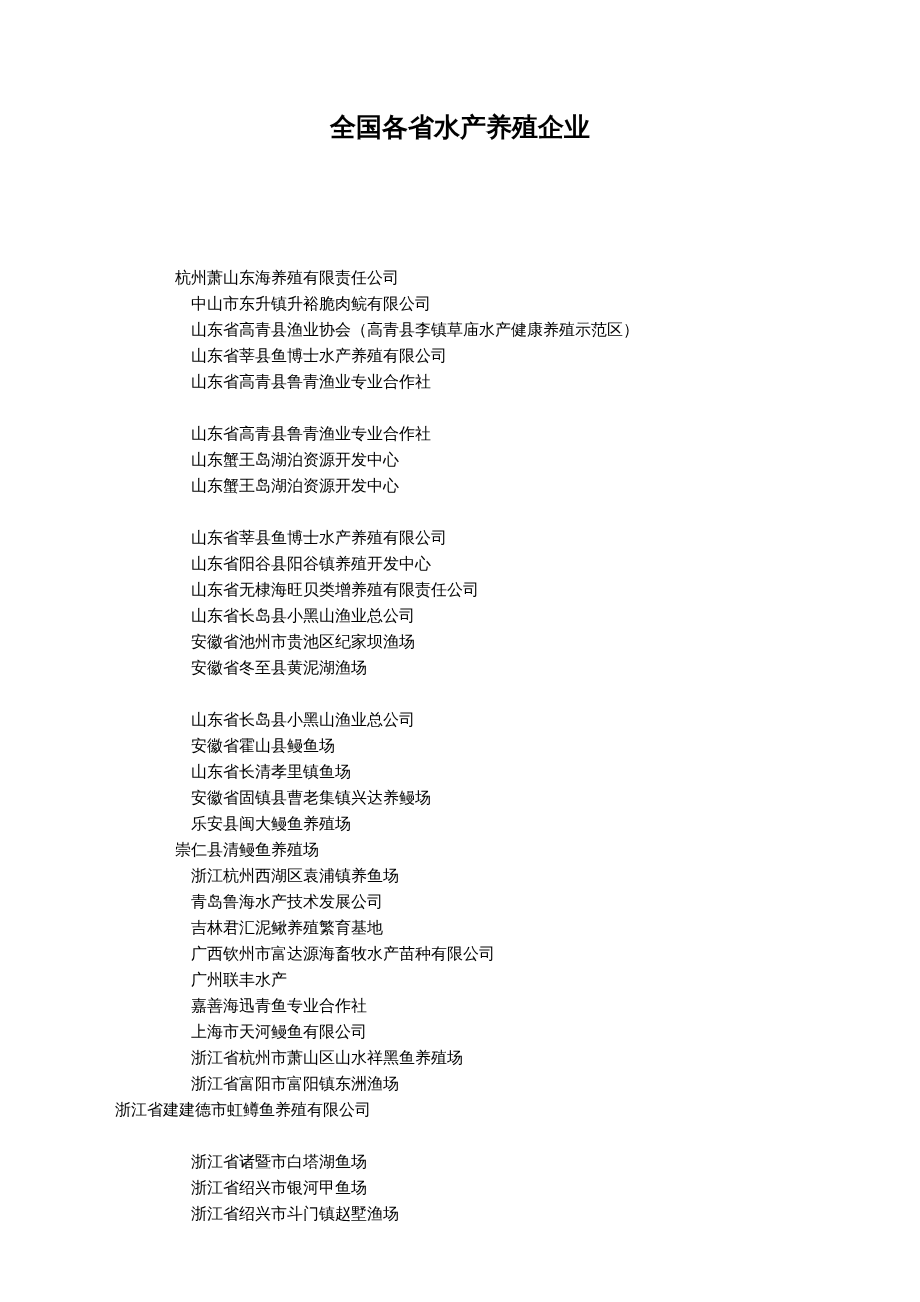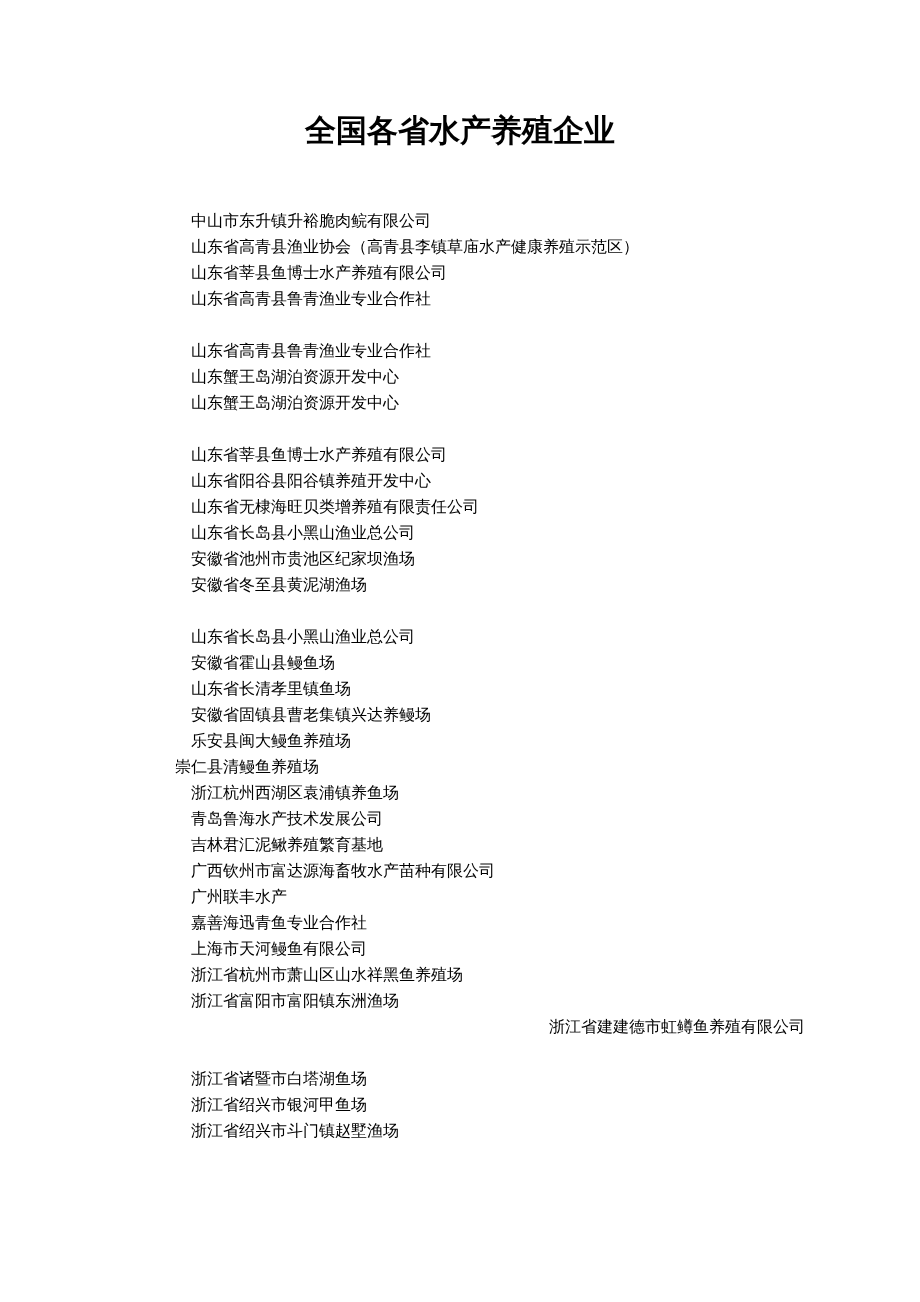--- a/index.html
+++ b/index.html
@@ -13,52 +13,52 @@
       width: 920px;
       height: 1302px;
       position: relative;
       color: #000000;
     }
     .page {
       padding: 110px 115px 80px 115px;
     }
     .title {
       text-align: center;
-      font-size: 31px;
+      font-size: 26px;
       font-weight: bold;
       font-family: Liberation Mono, monospace;
-      margin-bottom: 56px;
+      margin-bottom: 120px;
     }
     .content {
       font-size: 16px;
       line-height: 26px;
     }
     .line {
       white-space: pre;
     }
     .group-spacer {
       height: 26px;
     }
     .indent-0 {
       padding-left: 0px;
-      text-align: right;
     }
     .indent-1 {
       padding-left: 60px;
     }
     .indent-2 {
       padding-left: 76px;
     }
   </style>
 </head>
 <body>
 
 <div class="page">
   <h1 class="title">全国各省水产养殖企业</h1>
   <div class="content" id="content-container">
+      <div class="line indent-1">杭州萧山东海养殖有限责任公司</div>
       <div class="line indent-2">中山市东升镇升裕脆肉鲩有限公司</div>
       <div class="line indent-2">山东省高青县渔业协会（高青县李镇草庙水产健康养殖示范区）</div>
       <div class="line indent-2">山东省莘县鱼博士水产养殖有限公司</div>
       <div class="line indent-2">山东省高青县鲁青渔业专业合作社</div>
       <div class="group-spacer"></div>
       <div class="line indent-2">山东省高青县鲁青渔业专业合作社</div>
       <div class="line indent-2">山东蟹王岛湖泊资源开发中心</div>
       <div class="line indent-2">山东蟹王岛湖泊资源开发中心</div>
       <div class="group-spacer"></div>
       <div class="line indent-2">山东省莘县鱼博士水产养殖有限公司</div>

